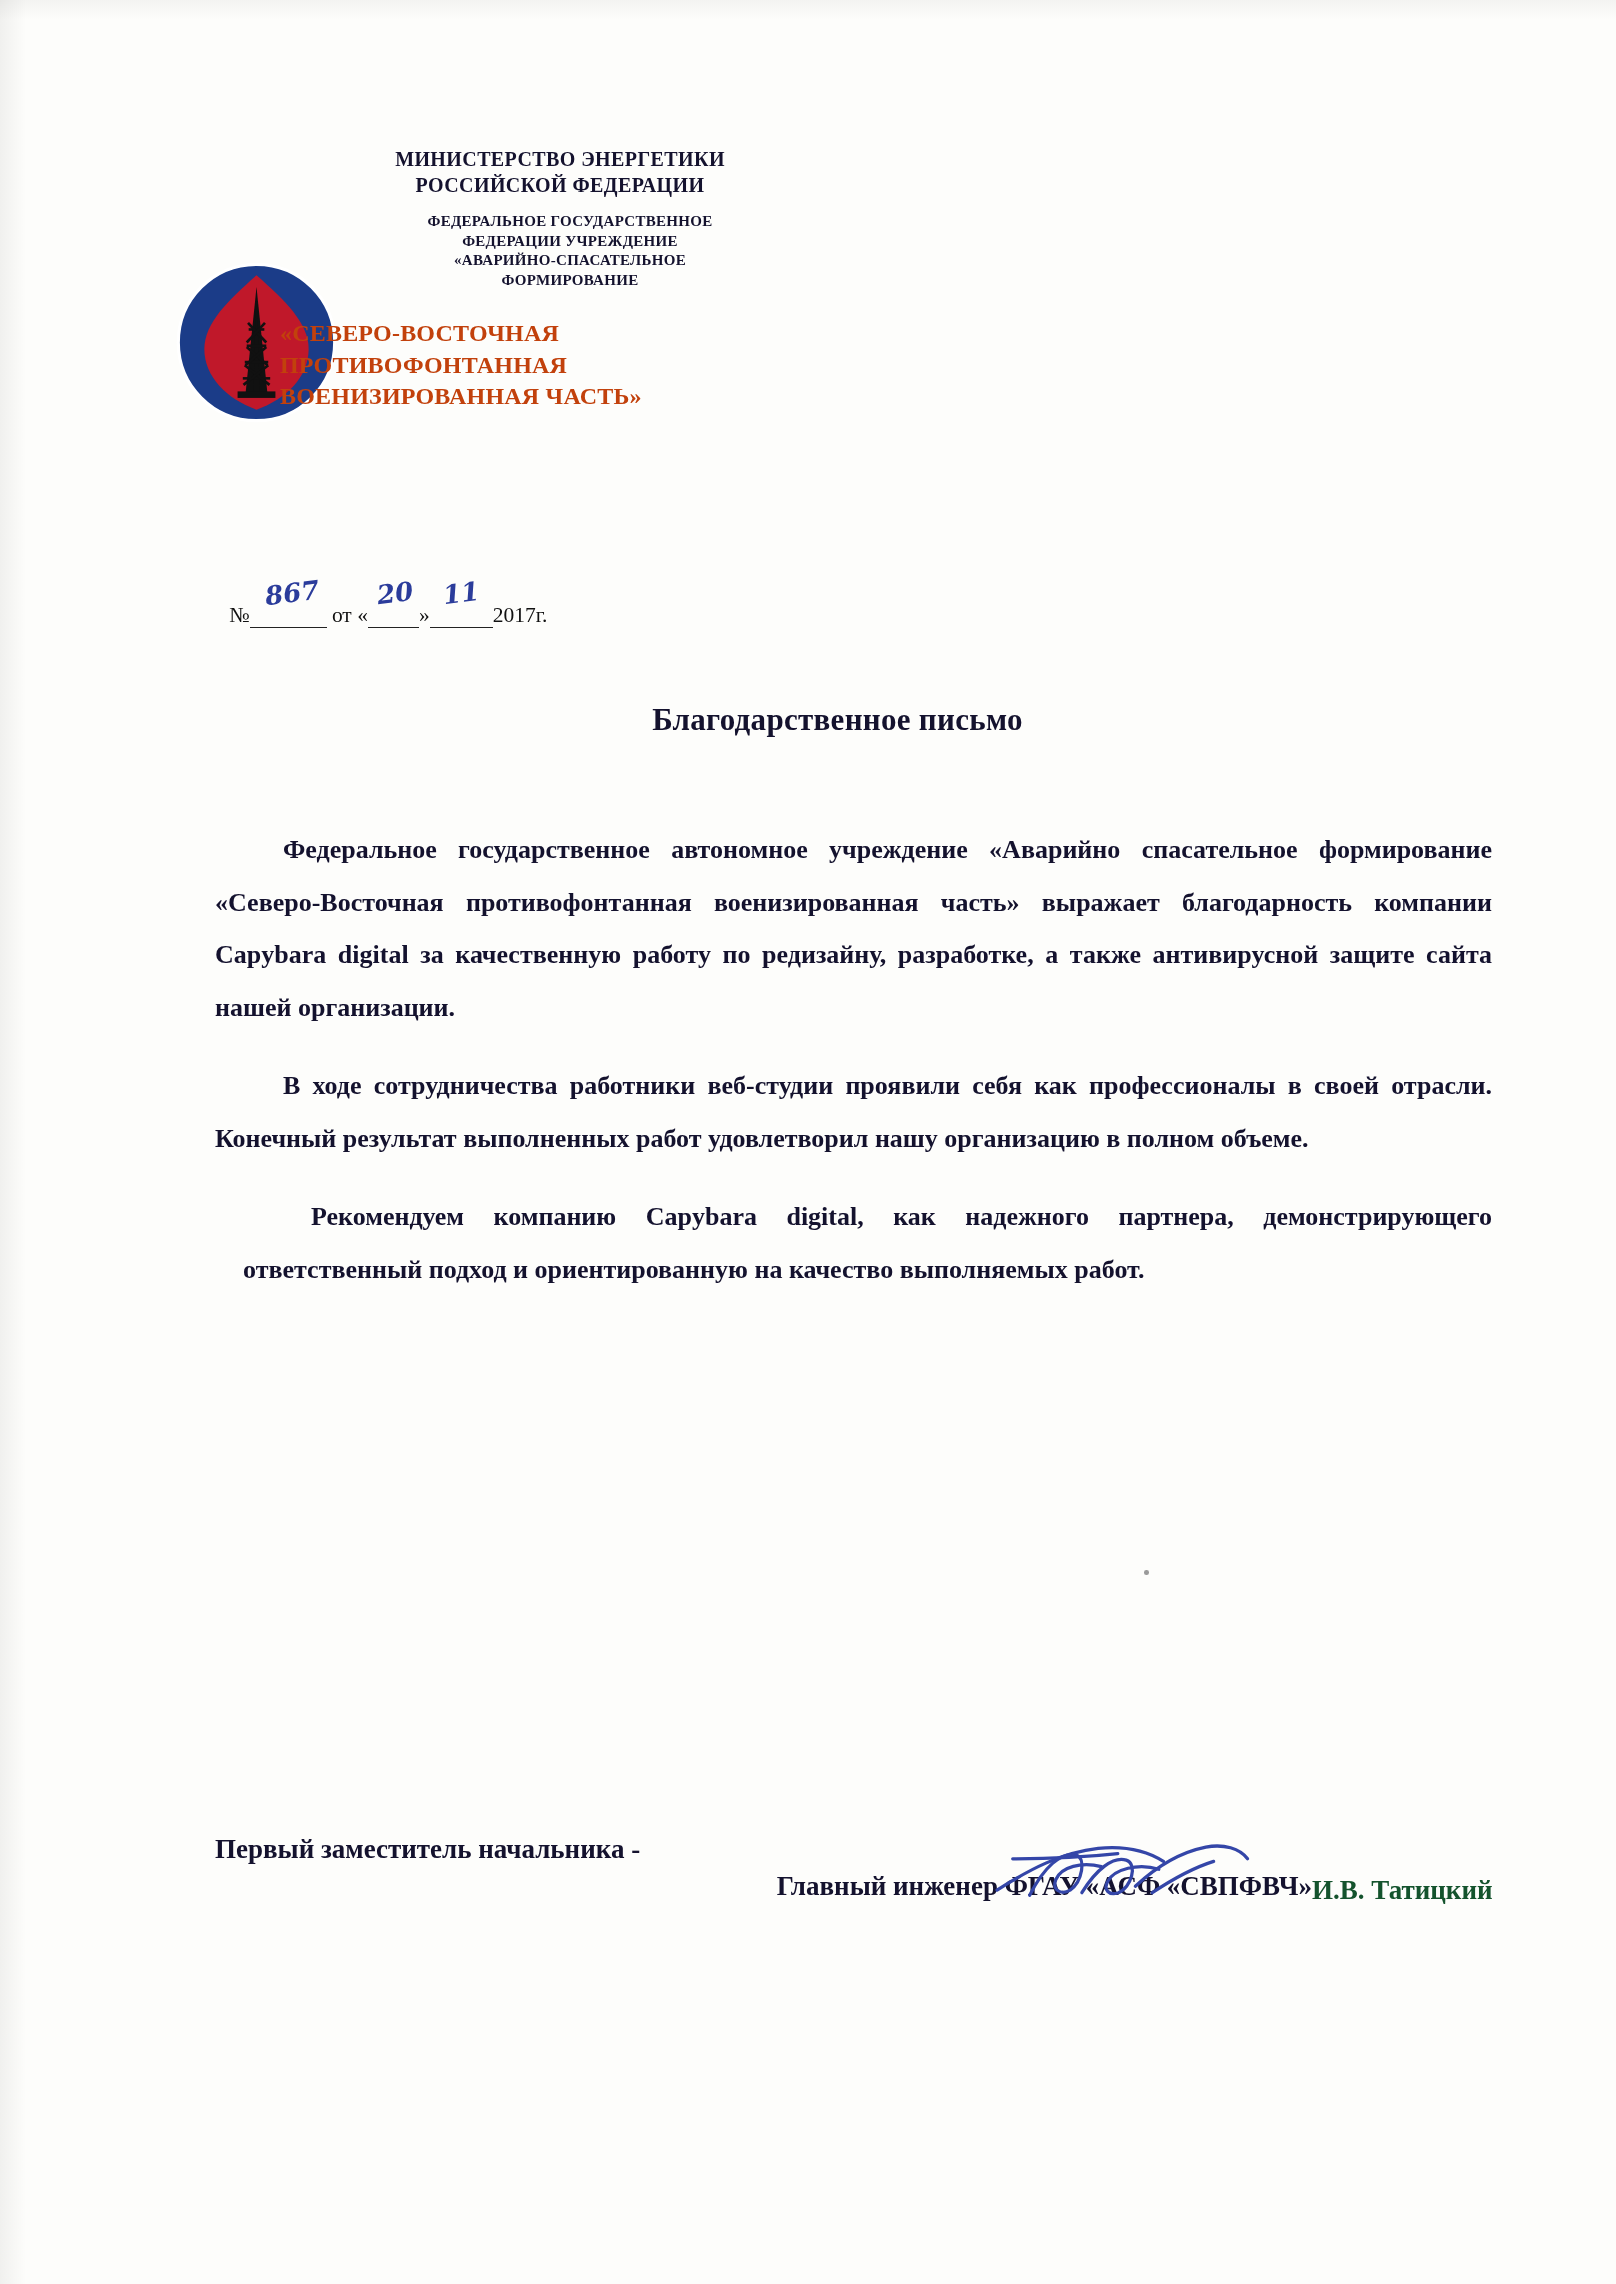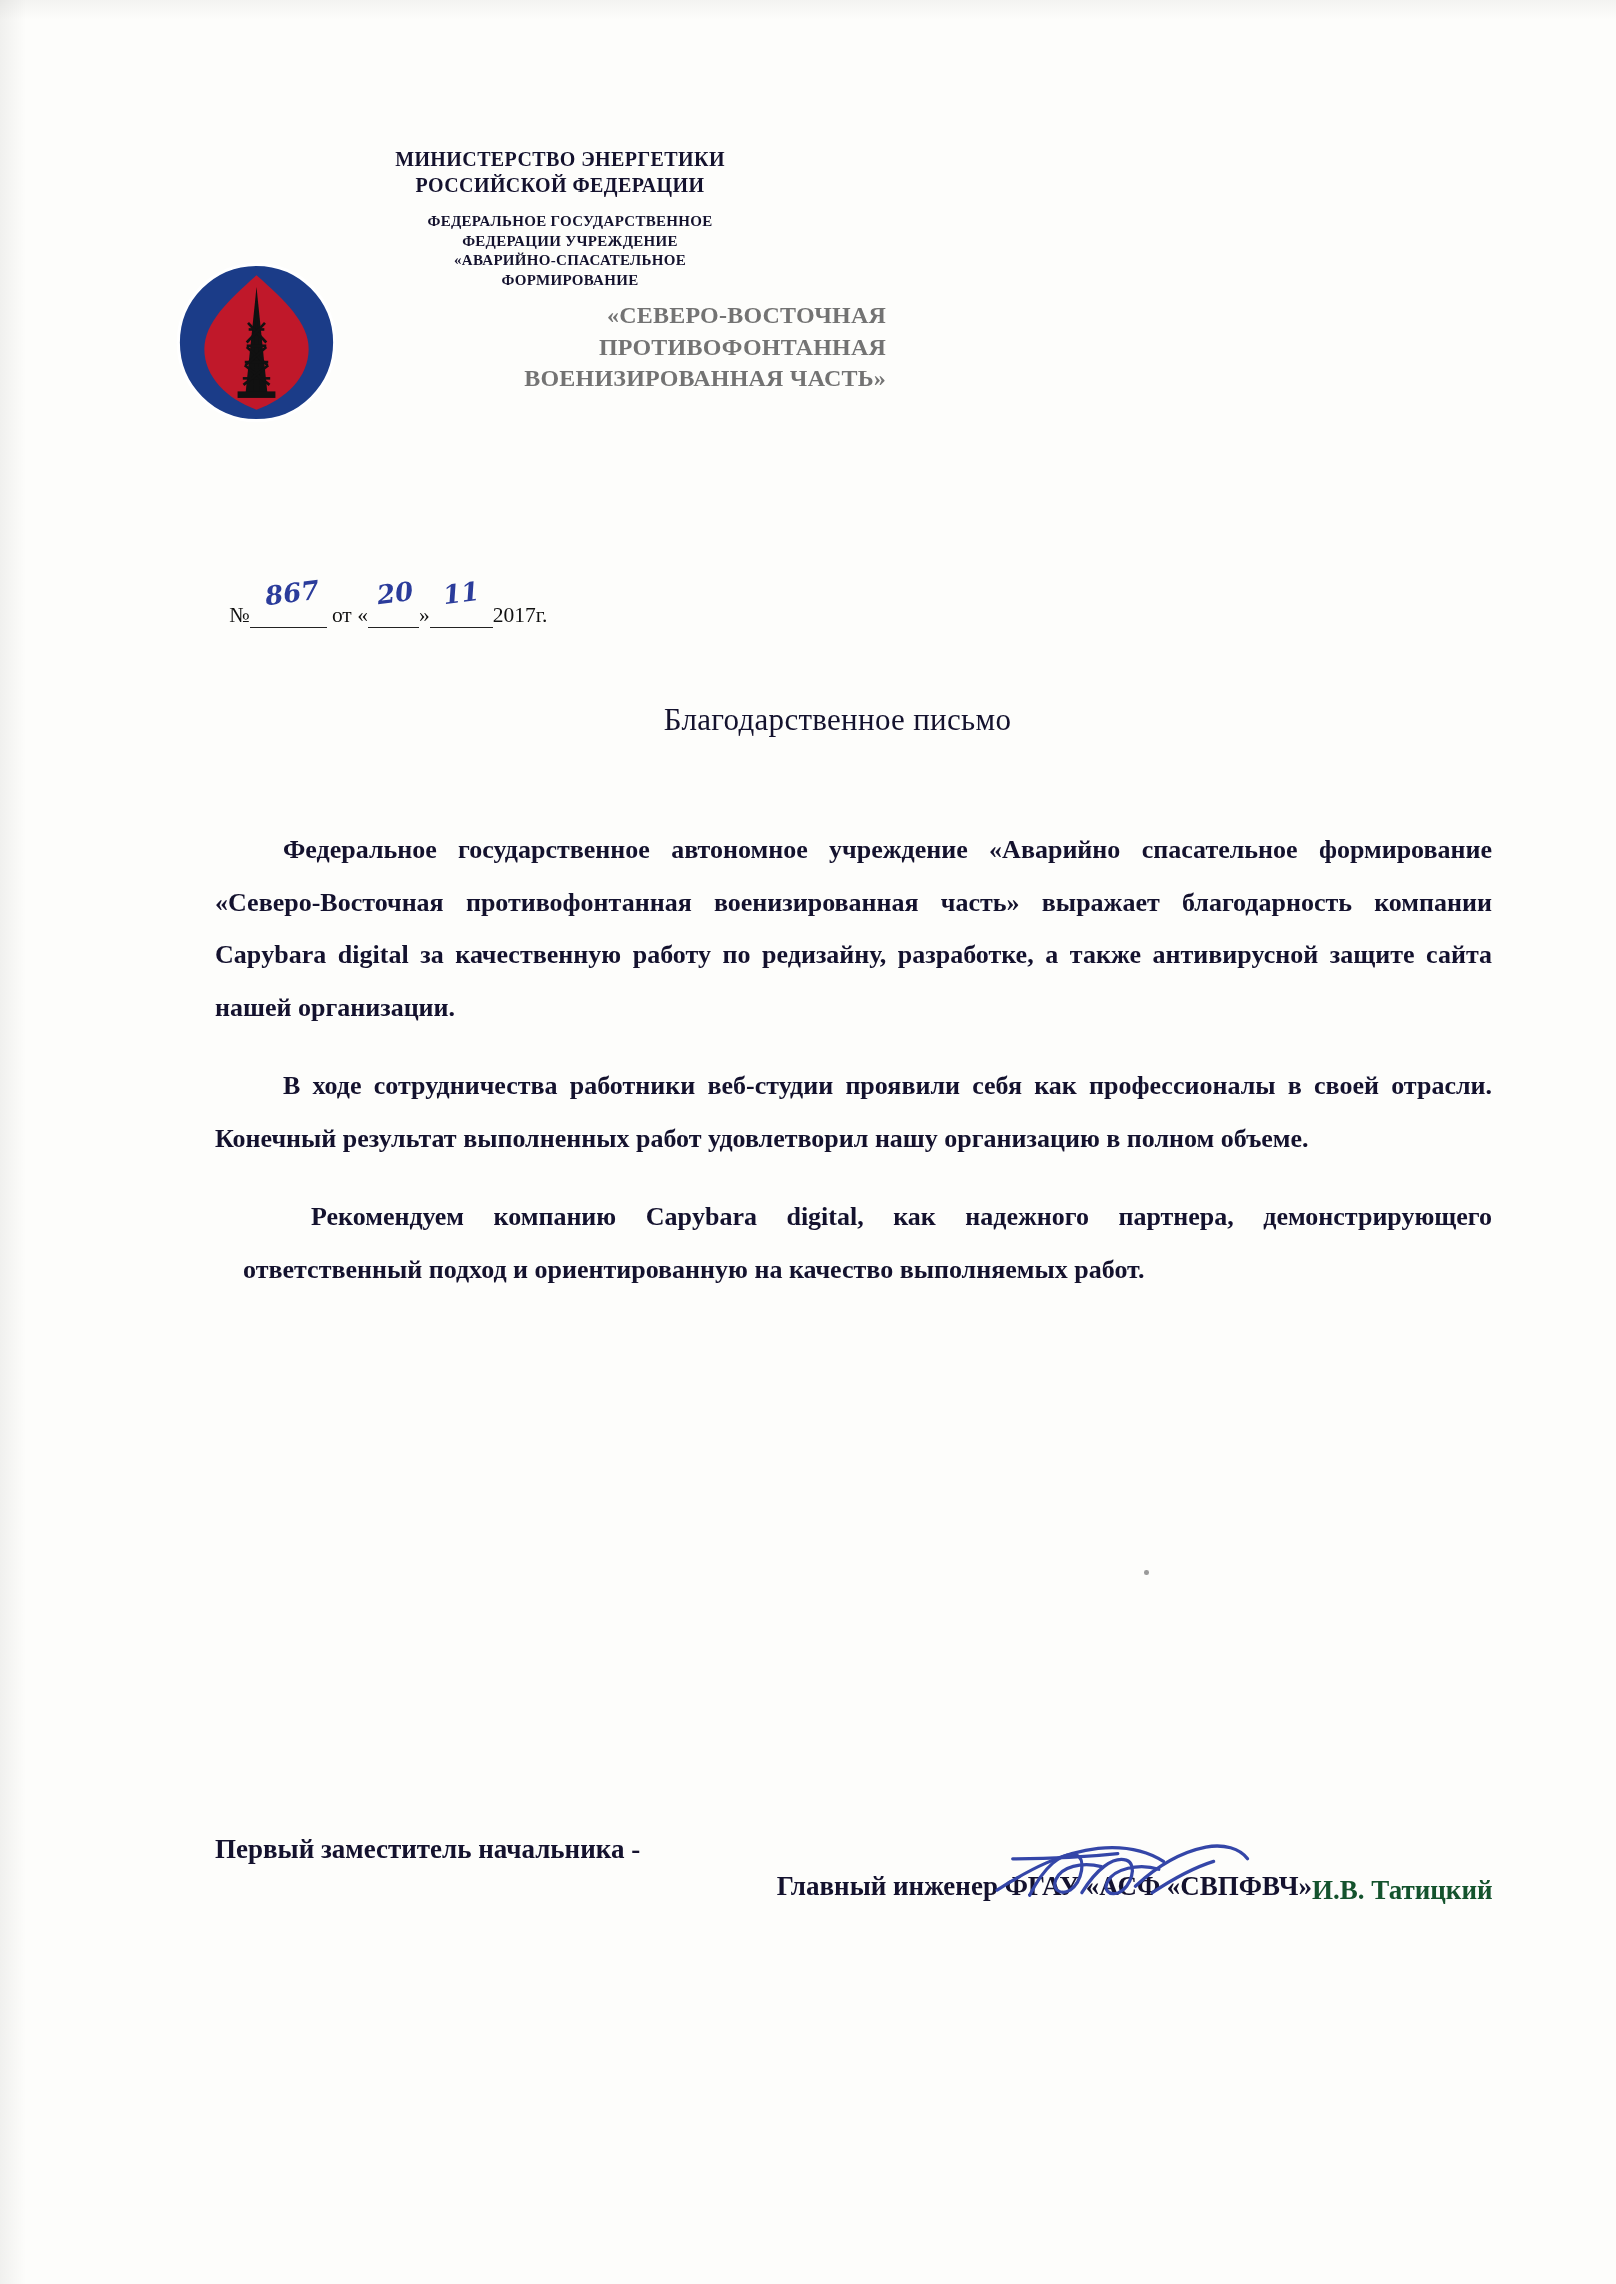--- a/index.html
+++ b/index.html
@@ -58,27 +58,27 @@
     text-align: center;
     font-weight: bold;
     font-size: 15px;
     letter-spacing: 0.3px;
     line-height: 1.3;
     color: #14122e;
     margin-top: 14.3px;
     margin-left: 59px;
   }
   .lh-name {
-    text-align: right;
+    text-align: left;
     font-weight: bold;
     font-size: 24px;
     letter-spacing: 0.2px;
     line-height: 1.3;
-    color: #737373;
-    margin-top: 10px;
+    color: #c2410c;
+    margin-top: 28px;
     margin-left: 85px;
   }
   .lh-contacts {
     text-align: center;
     font-size: 19px;
     line-height: 1.32;
     color: #14122e;
     margin-top: 17px;
     margin-left: 39px;
   }
@@ -129,21 +129,21 @@
   .hand-day { left: 9px; top: -27px; }
   .hand-month { left: 13px; top: -27px; }
 
   
   .doc-title {
     position: absolute;
     left: 0;
     top: 702px;
     width: 1616px;
     text-align: center;
-    font-weight: normal;
+    font-weight: bold;
     font-size: 31px;
     letter-spacing: 0.3px;
     color: #14122e;
     padding-left: 59px;
     box-sizing: border-box;
   }
 
   
   .body-text {
     position: absolute;

